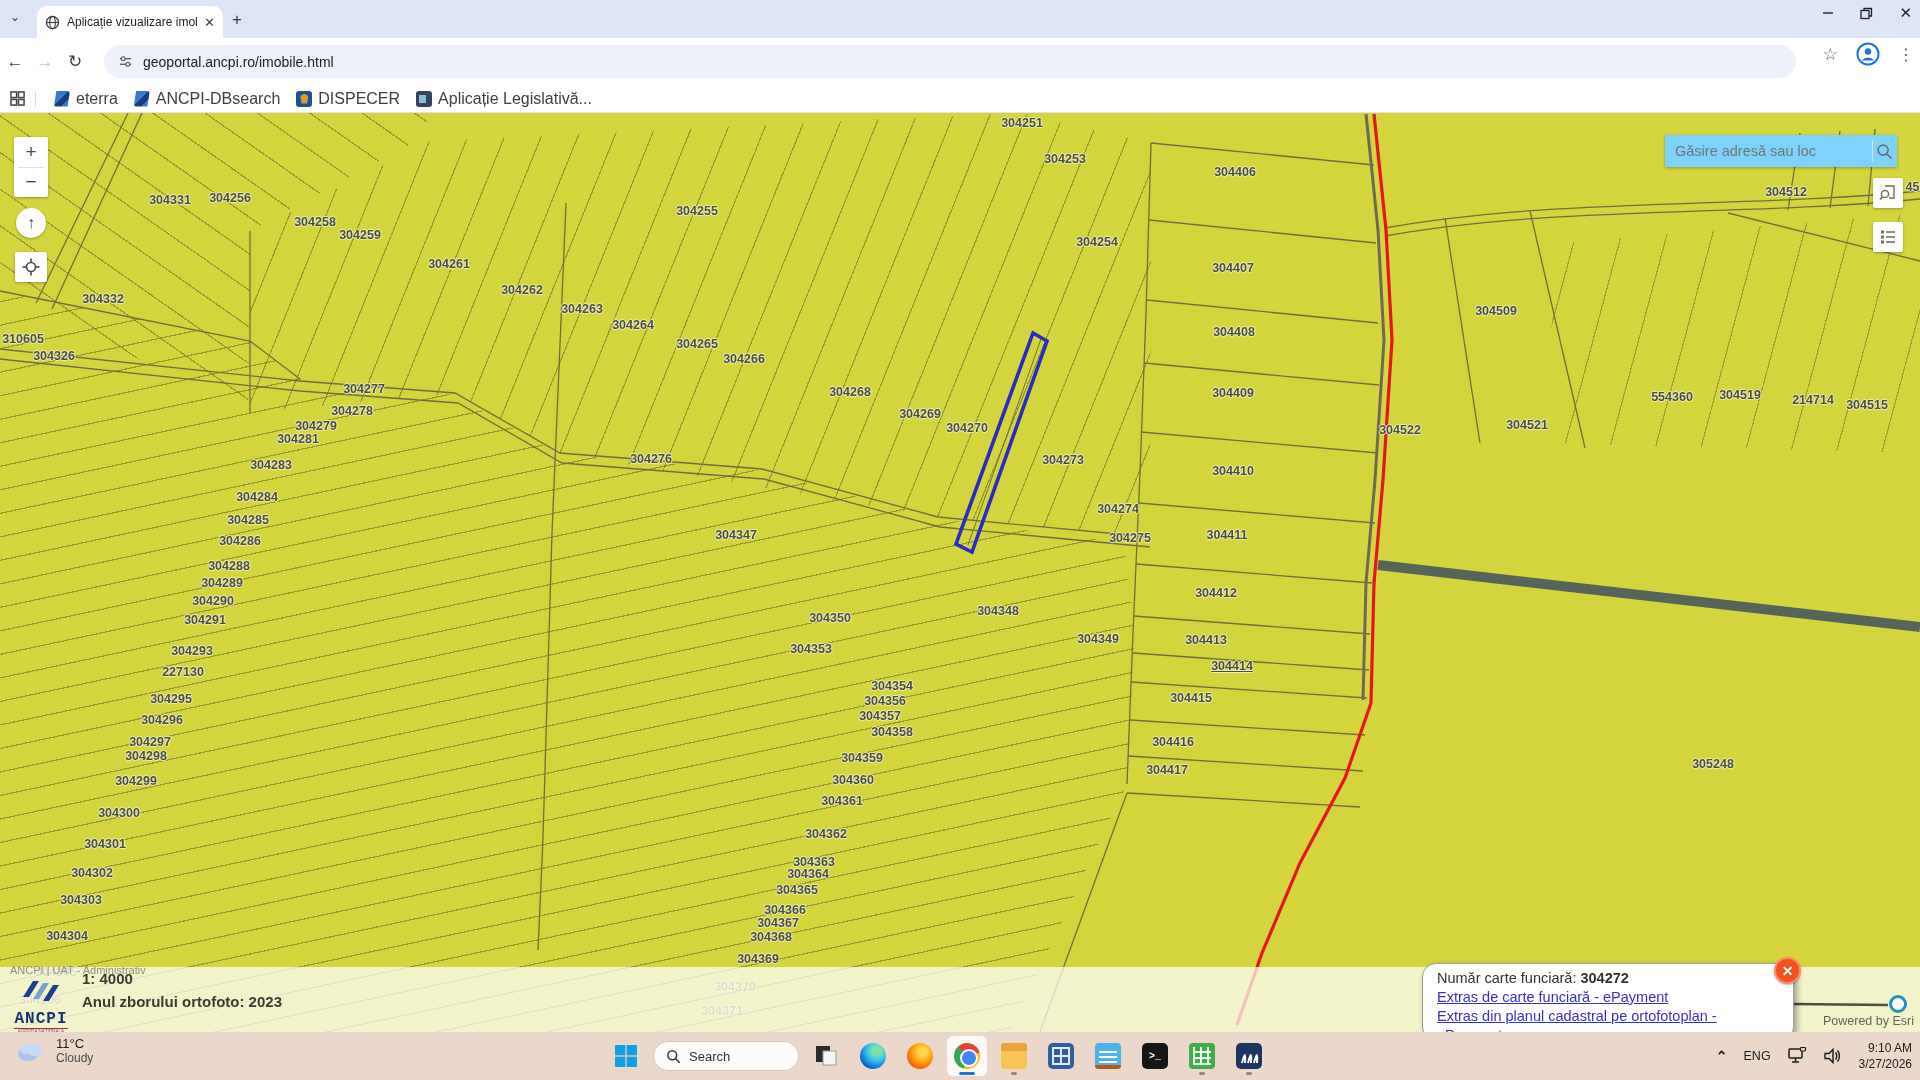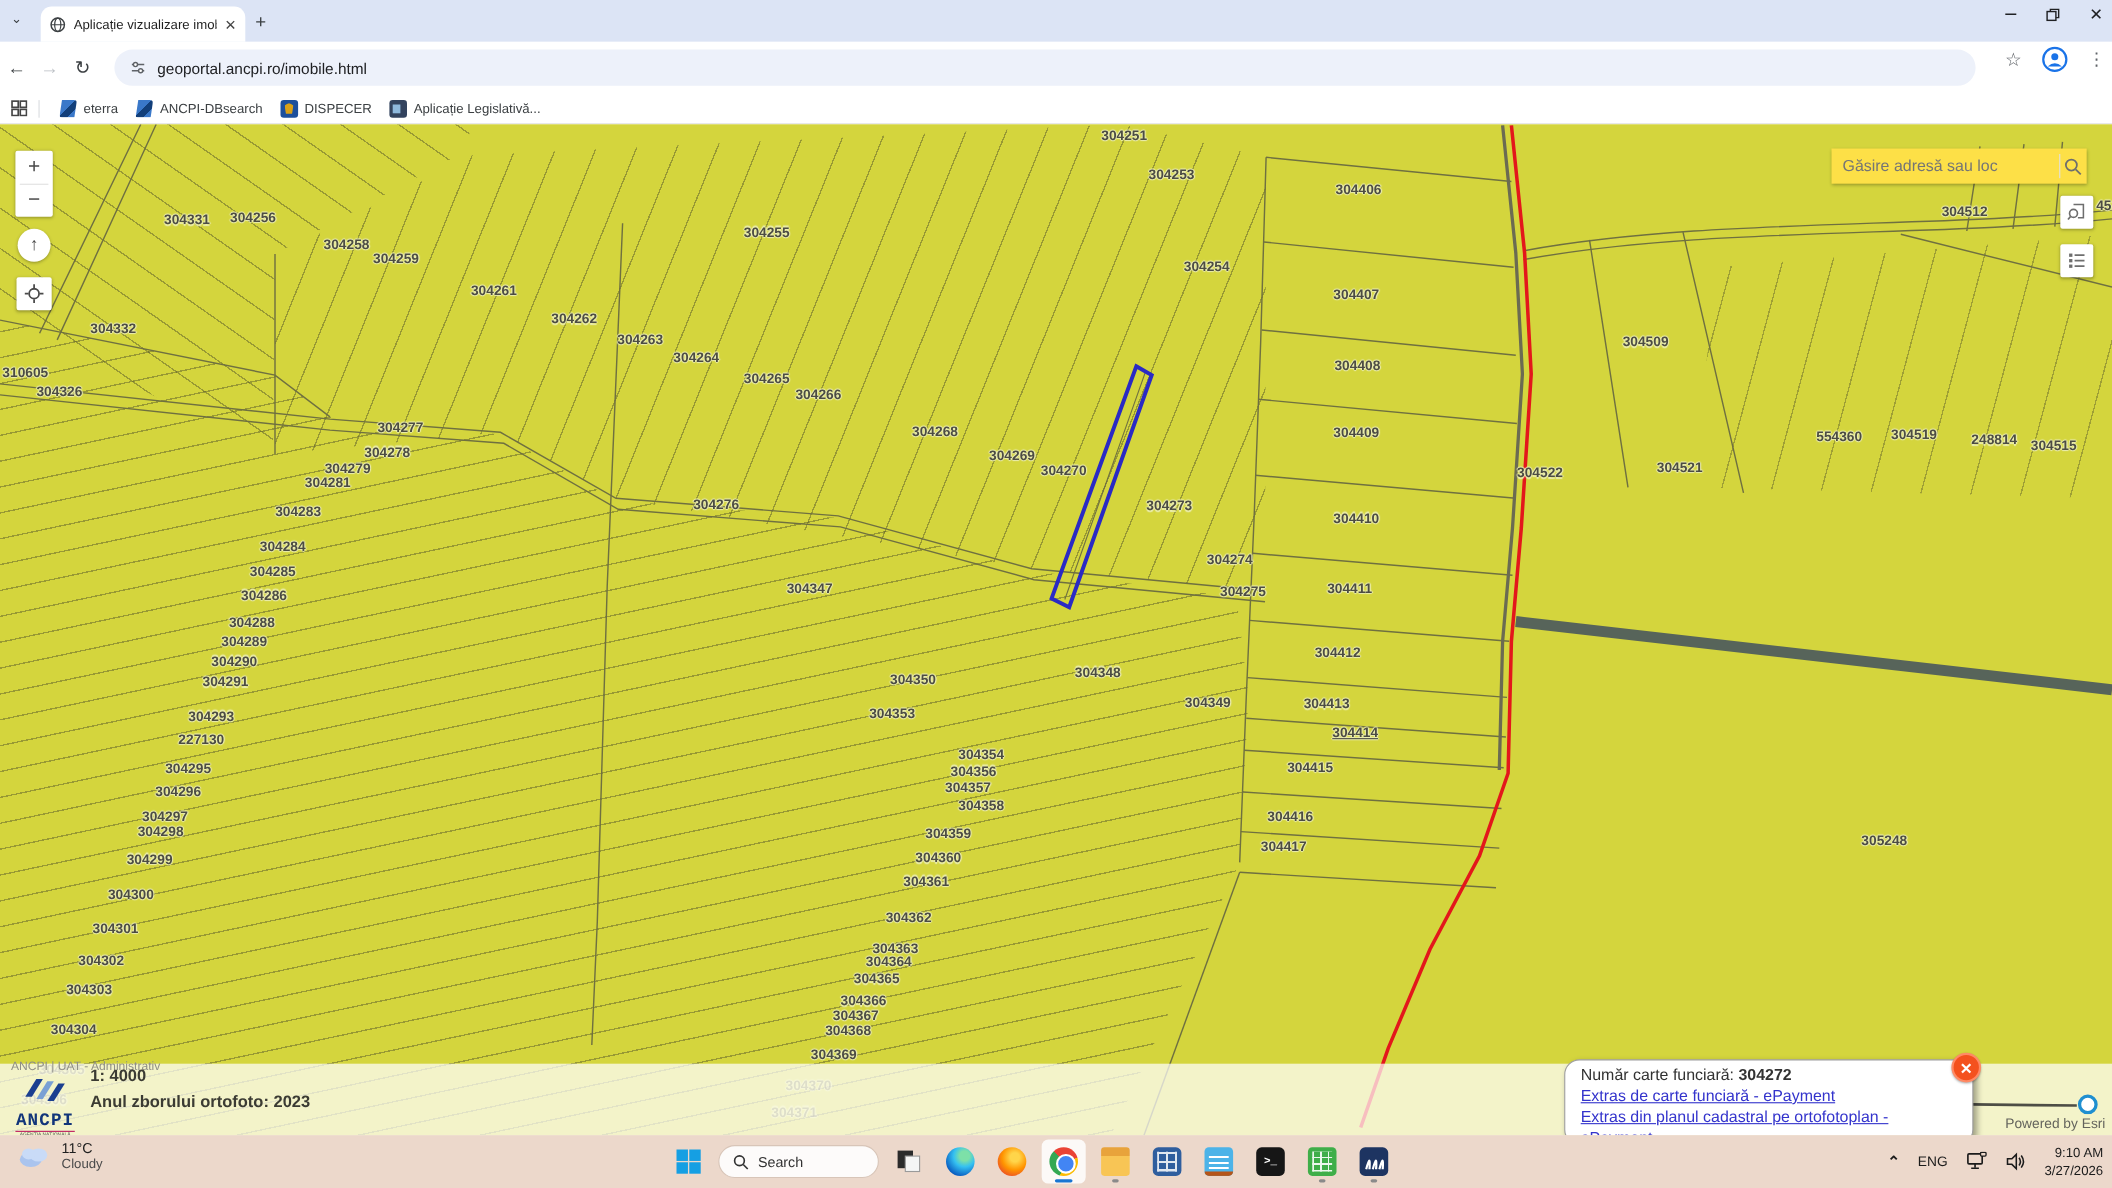--- a/index.html
+++ b/index.html
@@ -21,21 +21,21 @@
   .navbtn{width:30px;text-align:center;font-size:17px;color:#3c4043;}
   .navbtn.disabled{color:#bdc1c6;}
   #urlbar{position:absolute;left:104px;top:45px;width:1692px;height:33px;background:#edf1fa;
     border-radius:17px;display:flex;align-items:center;padding:0 14px;gap:10px;}
   #urlbar .url{font-size:14px;color:#202124;}
   #toolbar-right{position:absolute;right:6px;top:42px;display:flex;align-items:center;gap:18px;}
   .star{font-size:17px;color:#5f6368;}
   .kebab{font-size:16px;color:#5f6368;letter-spacing:0;}
   #bookmarksbar{position:absolute;left:0;top:85px;width:1920px;height:28px;background:#fff;
     display:flex;align-items:center;padding-left:10px;gap:4px;border-bottom:1px solid #e3e3e3;}
-  .bm{display:flex;align-items:center;gap:6px;padding:3px 8px;border-radius:6px;font-size:12px;color:#3c4043;}
+  .bm{display:flex;align-items:center;gap:6px;padding:3px 8px;border-radius:6px;font-size:16px;color:#3c4043;}
   .bm-ico{width:16px;height:16px;border-radius:3px;position:relative;flex:0 0 16px;}
   .bm-ico.eterra-icon,.bm-ico.ancpi-db-icon{background:linear-gradient(135deg,#3a78c9 0 45%,#123f7a 45% 70%,#3a78c9 70%);
     clip-path:polygon(15% 0,100% 0,85% 100%,0 100%);}
   .bm-ico.dispecer-icon{background:#1c4f9c;}
   .bm-ico.dispecer-icon::after{content:"";position:absolute;left:4px;top:3px;width:8px;height:10px;
     background:#d9a017;clip-path:polygon(50% 0,100% 25%,85% 100%,15% 100%,0 25%);}
   .bm-ico.legis-icon{background:#33435e;}
   .bm-ico.legis-icon::after{content:"";position:absolute;left:3px;top:4px;width:7px;height:8px;background:#8fb9dd;}
   .bm-sep{width:1px;height:16px;background:#dadce0;margin:0 6px;}
 
@@ -63,21 +63,21 @@
 
   
   .mapbtn{position:absolute;background:#fff;box-shadow:0 1px 3px rgba(0,0,0,.3);display:flex;
     align-items:center;justify-content:center;color:#4a4a4a;}
   #zoombox{left:14px;top:24px;width:34px;height:60px;flex-direction:column;border-radius:2px;}
   #zoombox .zbtn{width:34px;height:30px;display:flex;align-items:center;justify-content:center;
     font-size:19px;color:#4a4a4a;}
   #zoombox .zdiv{width:26px;height:1px;background:#e0e0e0;}
   #compass{left:16px;top:95px;width:30px;height:30px;border-radius:50%;font-size:16px;}
   #locate{left:15px;top:139px;width:32px;height:30px;border-radius:2px;}
-  #geosearch{position:absolute;left:1665px;top:22px;width:232px;height:32px;background:#fde047;
+  #geosearch{position:absolute;left:1665px;top:22px;width:232px;height:32px;background:#7dd3fc;
     box-shadow:0 1px 3px rgba(0,0,0,.3);display:flex;align-items:center;}
   #geosearch input{flex:1;border:0;outline:0;font-size:14.5px;padding:0 10px;color:#333;
     font-family:"Liberation Sans",sans-serif;background:transparent;}
   #geosearch input::placeholder{color:#757575;}
   #geosearch .gdiv{width:1px;height:22px;background:#e0e0e0;}
   #geosearch .gbtn{width:36px;height:32px;display:flex;align-items:center;justify-content:center;}
   #btn-identify{left:1873px;top:65px;width:30px;height:30px;border-radius:2px;}
   #btn-legend{left:1873px;top:109px;width:30px;height:30px;border-radius:2px;}
 
   
@@ -328,21 +328,21 @@
       <span class="parcel" style="left: 1227px; top: 422px;">304411</span>
       <span class="parcel" style="left: 1216px; top: 480px;">304412</span>
       <span class="parcel" style="left: 1206px; top: 527px;">304413</span>
       <span class="parcel" style="left: 1232px; top: 553px; text-decoration: underline;">304414</span>
       <span class="parcel" style="left: 1191px; top: 585px;">304415</span>
       <span class="parcel" style="left: 1173px; top: 629px;">304416</span>
       <span class="parcel" style="left: 1167px; top: 657px;">304417</span>
       <span class="parcel" style="left: 1496px; top: 198px;">304509</span>
       <span class="parcel" style="left: 1786px; top: 79px;">304512</span>
       <span class="parcel" style="left: 1867px; top: 292px;">304515</span>
-      <span class="parcel" style="left: 1813px; top: 287px;">248814</span>
+      <span class="parcel" style="left: 1813px; top: 287px;">214714</span>
       <span class="parcel" style="left: 1740px; top: 282px;">304519</span>
       <span class="parcel" style="left: 1672px; top: 284px;">554360</span>
       <span class="parcel" style="left: 1527px; top: 312px;">304521</span>
       <span class="parcel" style="left: 1400px; top: 317px;">304522</span>
       <span class="parcel" style="left: 1713px; top: 651px;">305248</span>
       <span class="parcel" style="left: 1916px; top: 74px;">451</span>
     </div>
 
   <div id="strip"></div>
 

